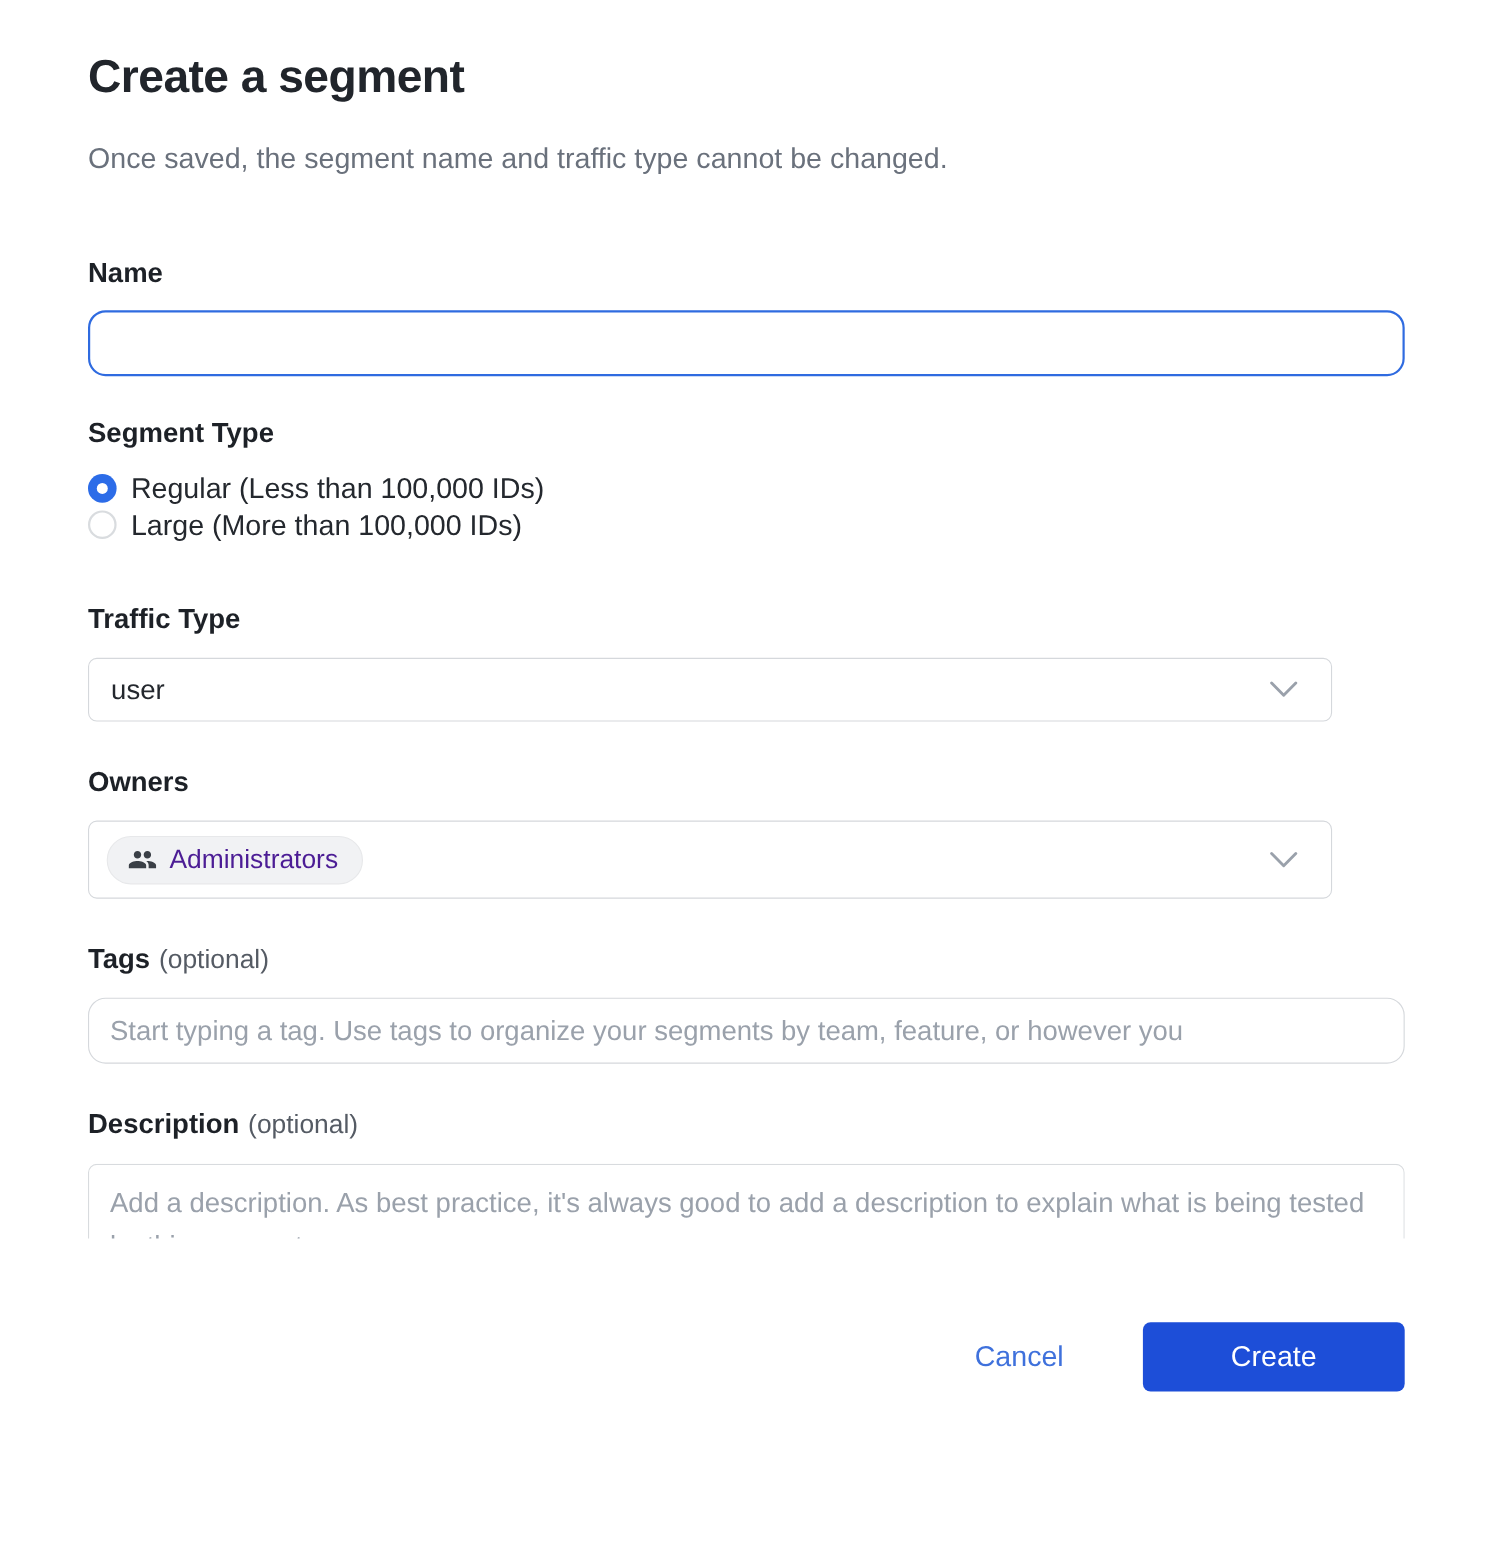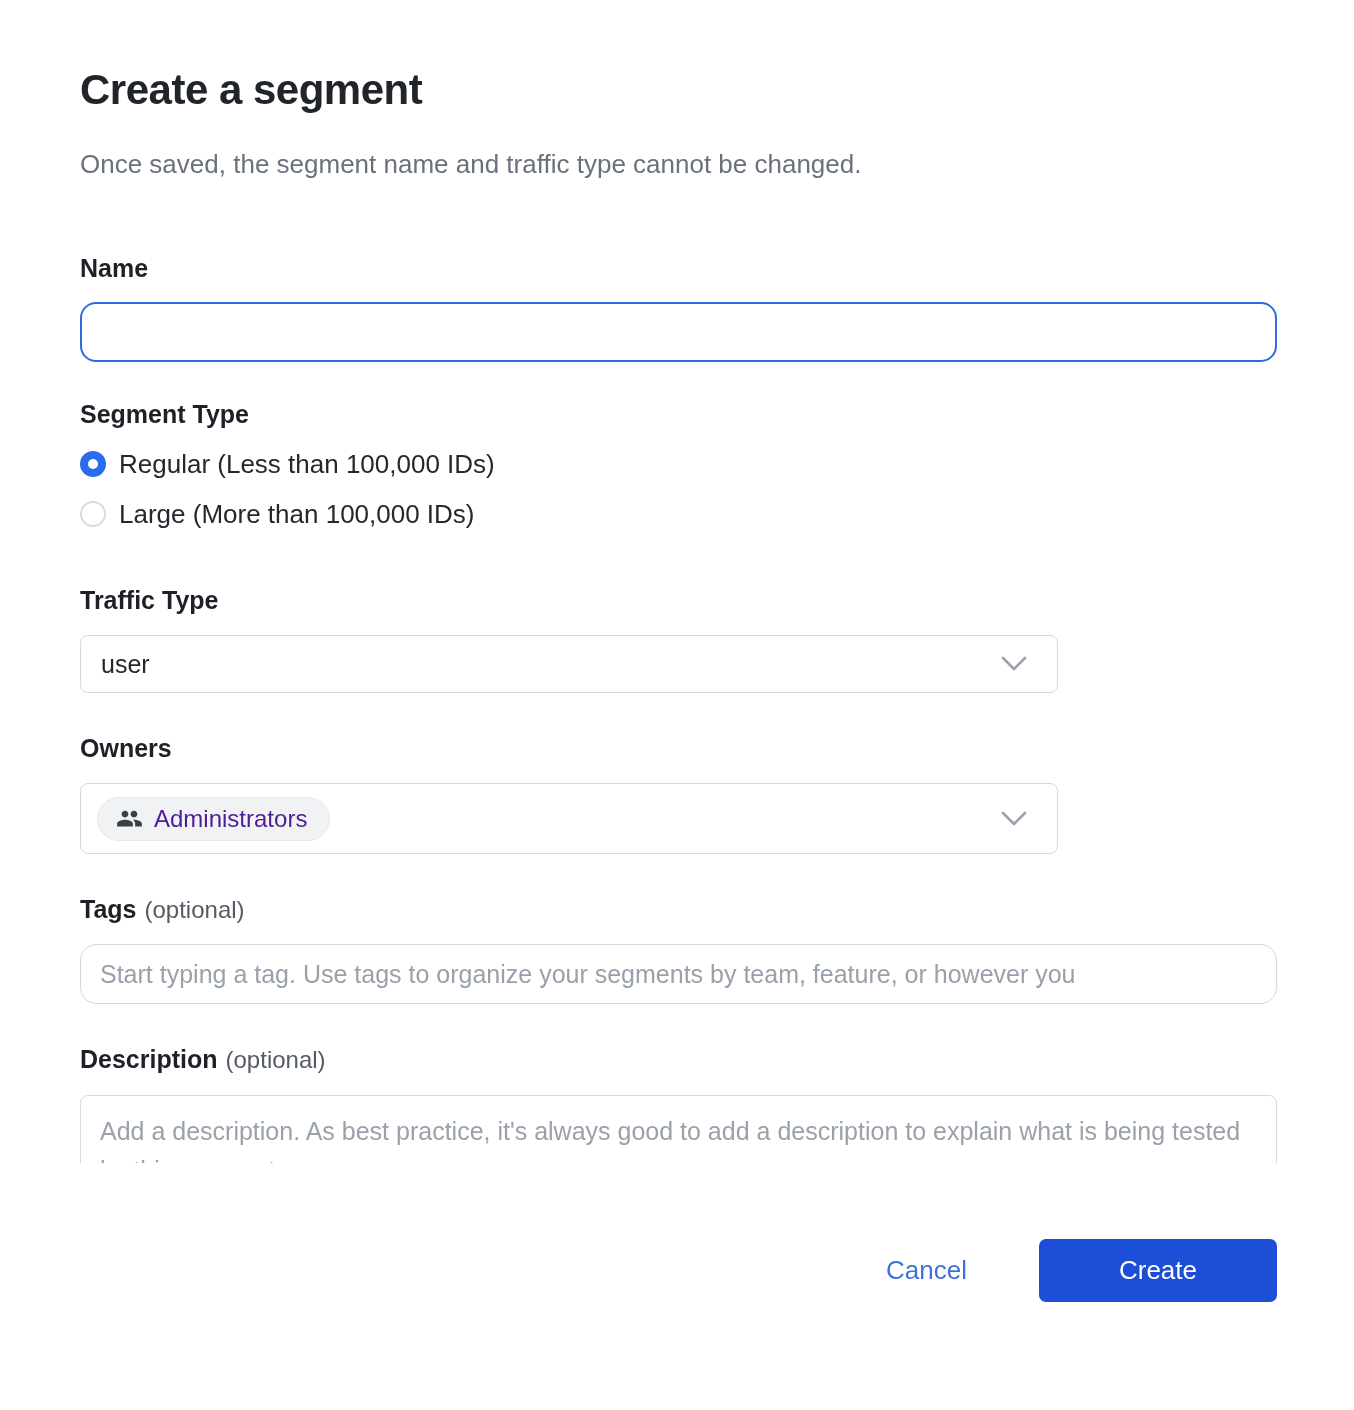--- a/index.html
+++ b/index.html
@@ -7,21 +7,21 @@
   body {
     font-family: "Liberation Sans", sans-serif;
     color: #22262c;
     width: 1354px;
   }
   .page {
     width: 1354px;
     height: 1410px;
     background: #ffffff;
     overflow: hidden;
-    padding: 65px 77px 0 80px;
+    padding: 45px 77px 0 80px;
   }
   .modal-title {
     font-size: 42px;
     font-weight: 700;
     color: #21252b;
     letter-spacing: -0.5px;
     line-height: 1.2;
   }
   .modal-subtitle {
     margin-top: 33px;
@@ -64,21 +64,21 @@
   .text-input.focused {
     border: 2px solid #2f6be0;
   }
   .text-input::placeholder { color: #9aa1ab; opacity: 1; }
 
   .radio-group { margin-top: 21px; }
   .radio-row {
     display: flex;
     align-items: center;
     gap: 13px;
-    margin-bottom: 21px;
+    margin-bottom: 4px;
     cursor: pointer;
     font-size: 26px;
     color: #24282e;
     line-height: 1.1;
   }
   .radio-row:last-child { margin-bottom: 0; }
   .radio {
     position: relative;
     width: 26px; height: 26px;
     border-radius: 50%;
@@ -95,21 +95,21 @@
     position: absolute;
     left: 50%; top: 50%;
     width: 10px; height: 10px;
     margin: -5px 0 0 -5px;
     border-radius: 50%;
     background: #ffffff;
   }
 
   .select-box {
     position: relative;
-    width: 978px;
+    width: 1131px;
     margin-top: 20px;
     border: 1px solid #d5d8dc;
     border-radius: 8px;
     background: #fff;
     display: flex;
     align-items: center;
     cursor: pointer;
   }
   .select-box.h-traffic { height: 58px; padding: 0 60px 0 20px; }
   .select-box.h-owners  { height: 71px; padding: 0 60px 0 16px; }

